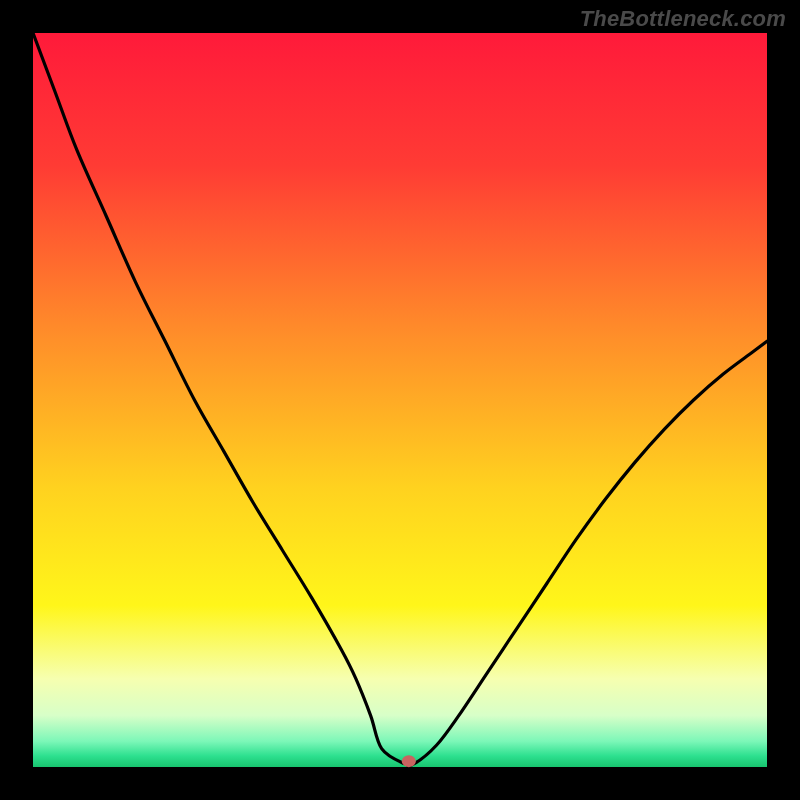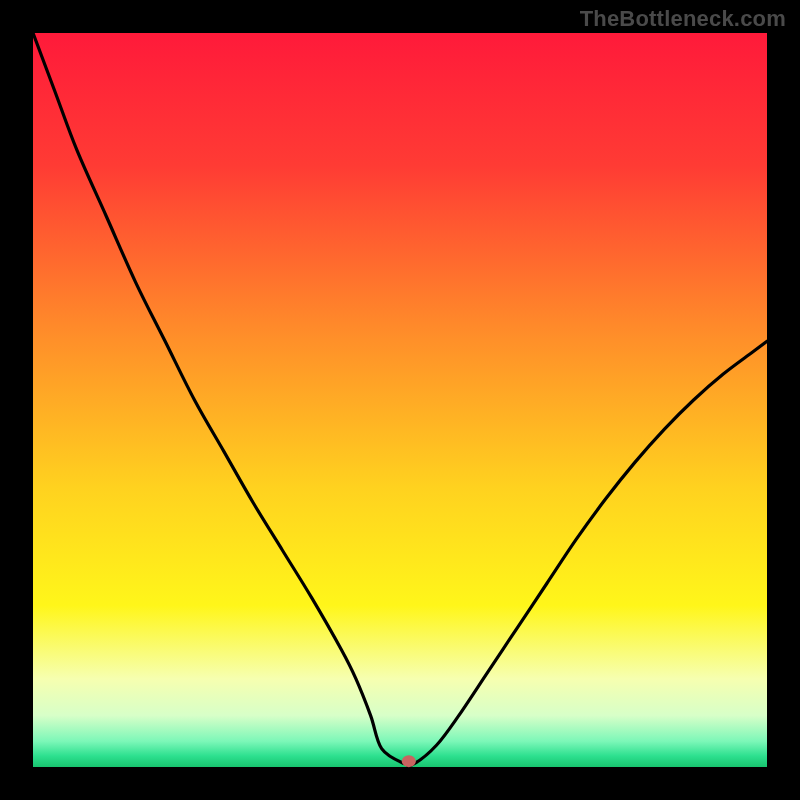--- a/index.html
+++ b/index.html
@@ -8,20 +8,21 @@
     width: 800px;
     height: 800px;
     background: #000;
     font-family: Arial, Helvetica, sans-serif;
   }
   .frame {
     position: relative;
     width: 800px;
     height: 567px;
     background: #000;
+    font-style: italic;
   }
   .watermark {
     position: absolute;
     top: 6px;
     right: 14px;
     color: #4a4a4a;
     font-size: 22px;
     font-weight: 600;
     letter-spacing: 0.2px;
     z-index: 5;

